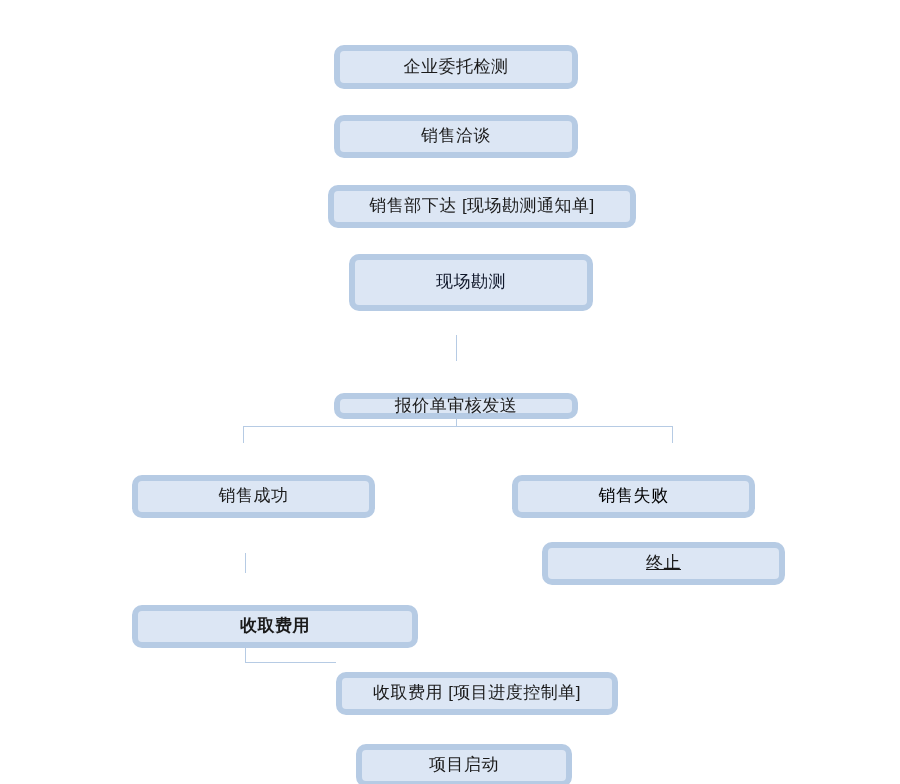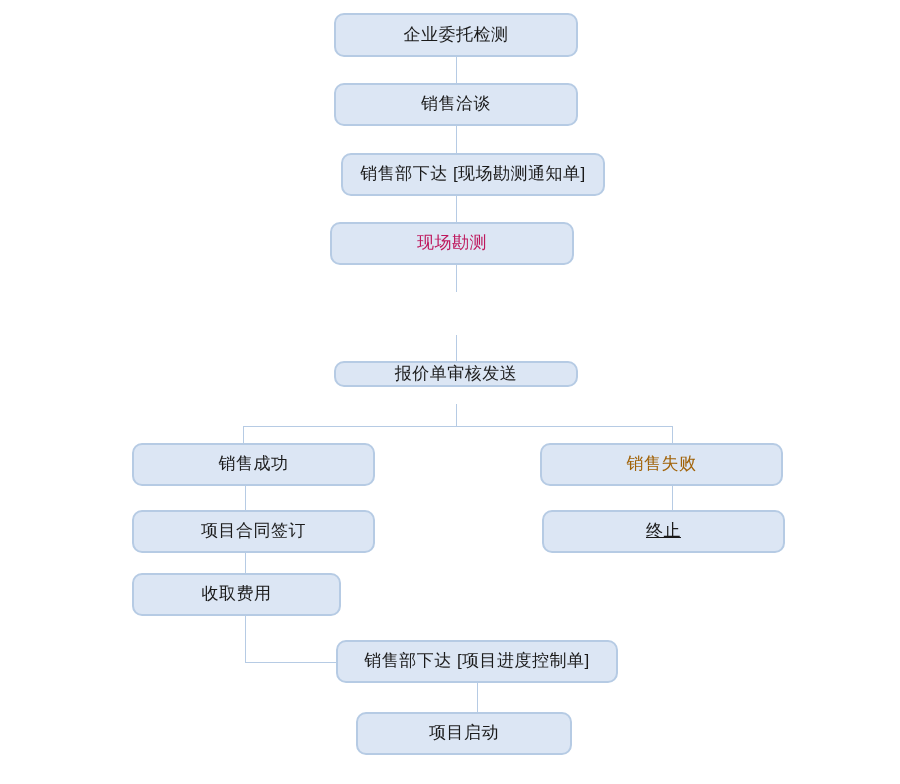--- a/index.html
+++ b/index.html
@@ -14,31 +14,32 @@
     position: relative;
     width: 900px;
     height: 784px;
     background: #ffffff;
     overflow: hidden;
   }
   .node {
     position: absolute;
     box-sizing: border-box;
     background: #dce6f4;
-    border: 2px solid #7f1d1d;
+    border: 6px solid #7f1d1d;
     border-radius: 10px;
     display: flex;
     align-items: center;
     justify-content: center;
     color: #1a1a1a;
     font-size: 17px;
     line-height: 1.2;
     letter-spacing: 0.5px;
     white-space: nowrap;
     z-index: 2;
+    margin-top: 32px;
   }
   .conn {
     position: absolute;
     background: #b6cbe4;
     z-index: 1;
   }
   .conn.v { width: 1px; }
   .conn.h { height: 1px; }
 </style>
 </head>
@@ -55,23 +56,22 @@
     <div class="conn v" style="left: 243px; top: 426px; height: 17px; background: rgb(182, 203, 228);"></div>
     <div class="conn v" style="left: 672px; top: 426px; height: 17px; background: rgb(182, 203, 228);"></div>
     <div class="conn v" style="left: 245px; top: 486px; height: 24px; background: rgb(182, 203, 228);"></div>
     <div class="conn v" style="left: 672px; top: 486px; height: 24px; background: rgb(182, 203, 228);"></div>
     <div class="conn v" style="left: 245px; top: 553px; height: 20px; background: rgb(182, 203, 228);"></div>
     <div class="conn v" style="left: 245px; top: 616px; height: 46px; background: rgb(182, 203, 228);"></div>
     <div class="conn h" style="left: 245px; top: 662px; width: 91px; background: rgb(182, 203, 228);"></div>
     <div class="conn v" style="left: 477px; top: 683px; height: 29px; background: rgb(182, 203, 228);"></div>
     <div class="node" style="left: 334px; top: 13px; width: 244px; height: 44px; background: rgb(220, 230, 244); border-color: rgb(182, 203, 228); color: rgb(26, 26, 26);">企业委托检测</div>
     <div class="node" style="left: 334px; top: 83px; width: 244px; height: 43px; background: rgb(220, 230, 244); border-color: rgb(182, 203, 228); color: rgb(26, 26, 26);">销售洽谈</div>
-    <div class="node" style="left: 341px; top: 153px; width: 264px; height: 43px; background: rgb(220, 230, 244); border-color: rgb(182, 203, 228); color: rgb(26, 26, 26);">销售部下达 [现场勘测通知单]</div>
-    <div class="node" style="left: 330px; top: 222px; width: 244px; height: 43px; background: rgb(220, 230, 244); border-color: rgb(182, 203, 228); color: #be185d;">现场勘测</div>
+    <div class="node" style="left: 328px; top: 153px; width: 308px; height: 43px; background: rgb(220, 230, 244); border-color: rgb(182, 203, 228); color: rgb(26, 26, 26);">销售部下达 [现场勘测通知单]</div>
+    <div class="node" style="left: 349px; top: 222px; width: 244px; height: 57px; background: rgb(220, 230, 244); border-color: rgb(182, 203, 228); color: #0f172a;">现场勘测</div>
     <div class="node" style="left: 334px; top: 361px; width: 244px; height: 26px; background: rgb(220, 230, 244); border-color: rgb(182, 203, 228); color: rgb(26, 26, 26);">报价单审核发送</div>
     <div class="node" style="left: 132px; top: 443px; width: 243px; height: 43px; background: rgb(220, 230, 244); border-color: rgb(182, 203, 228); color: rgb(26, 26, 26);">销售成功</div>
-    <div class="node" style="left: 540px; top: 443px; width: 243px; height: 43px; background: rgb(220, 230, 244); border-color: rgb(182, 203, 228); color: #a16207;">销售失败</div>
-    <div class="node" style="left: 132px; top: 510px; width: 243px; height: 43px; background: rgb(220, 230, 244); border-color: rgb(182, 203, 228); color: rgb(26, 26, 26);">项目合同签订</div>
+    <div class="node" style="left: 512px; top: 443px; width: 243px; height: 43px; background: rgb(220, 230, 244); border-color: rgb(182, 203, 228); color: #000000;">销售失败</div>
     <div class="node" style="left: 542px; top: 510px; width: 243px; height: 43px; background: rgb(220, 230, 244); border-color: rgb(182, 203, 228); color: rgb(26, 26, 26); text-decoration: underline;">终止</div>
-    <div class="node" style="left: 132px; top: 573px; width: 209px; height: 43px; background: rgb(220, 230, 244); border-color: rgb(182, 203, 228); color: rgb(26, 26, 26);">收取费用</div>
-    <div class="node" style="left: 336px; top: 640px; width: 282px; height: 43px; background: rgb(220, 230, 244); border-color: rgb(182, 203, 228); color: rgb(26, 26, 26);">销售部下达 [项目进度控制单]</div>
+    <div class="node" style="left: 132px; top: 573px; width: 286px; height: 43px; background: rgb(220, 230, 244); border-color: rgb(182, 203, 228); color: rgb(26, 26, 26); font-weight: bold;">收取费用</div>
+    <div class="node" style="left: 336px; top: 640px; width: 282px; height: 43px; background: rgb(220, 230, 244); border-color: rgb(182, 203, 228); color: rgb(26, 26, 26);">收取费用 [项目进度控制单]</div>
     <div class="node" style="left: 356px; top: 712px; width: 216px; height: 43px; background: rgb(220, 230, 244); border-color: rgb(182, 203, 228); color: rgb(26, 26, 26);">项目启动</div>
   </div>
 
 </body></html>

